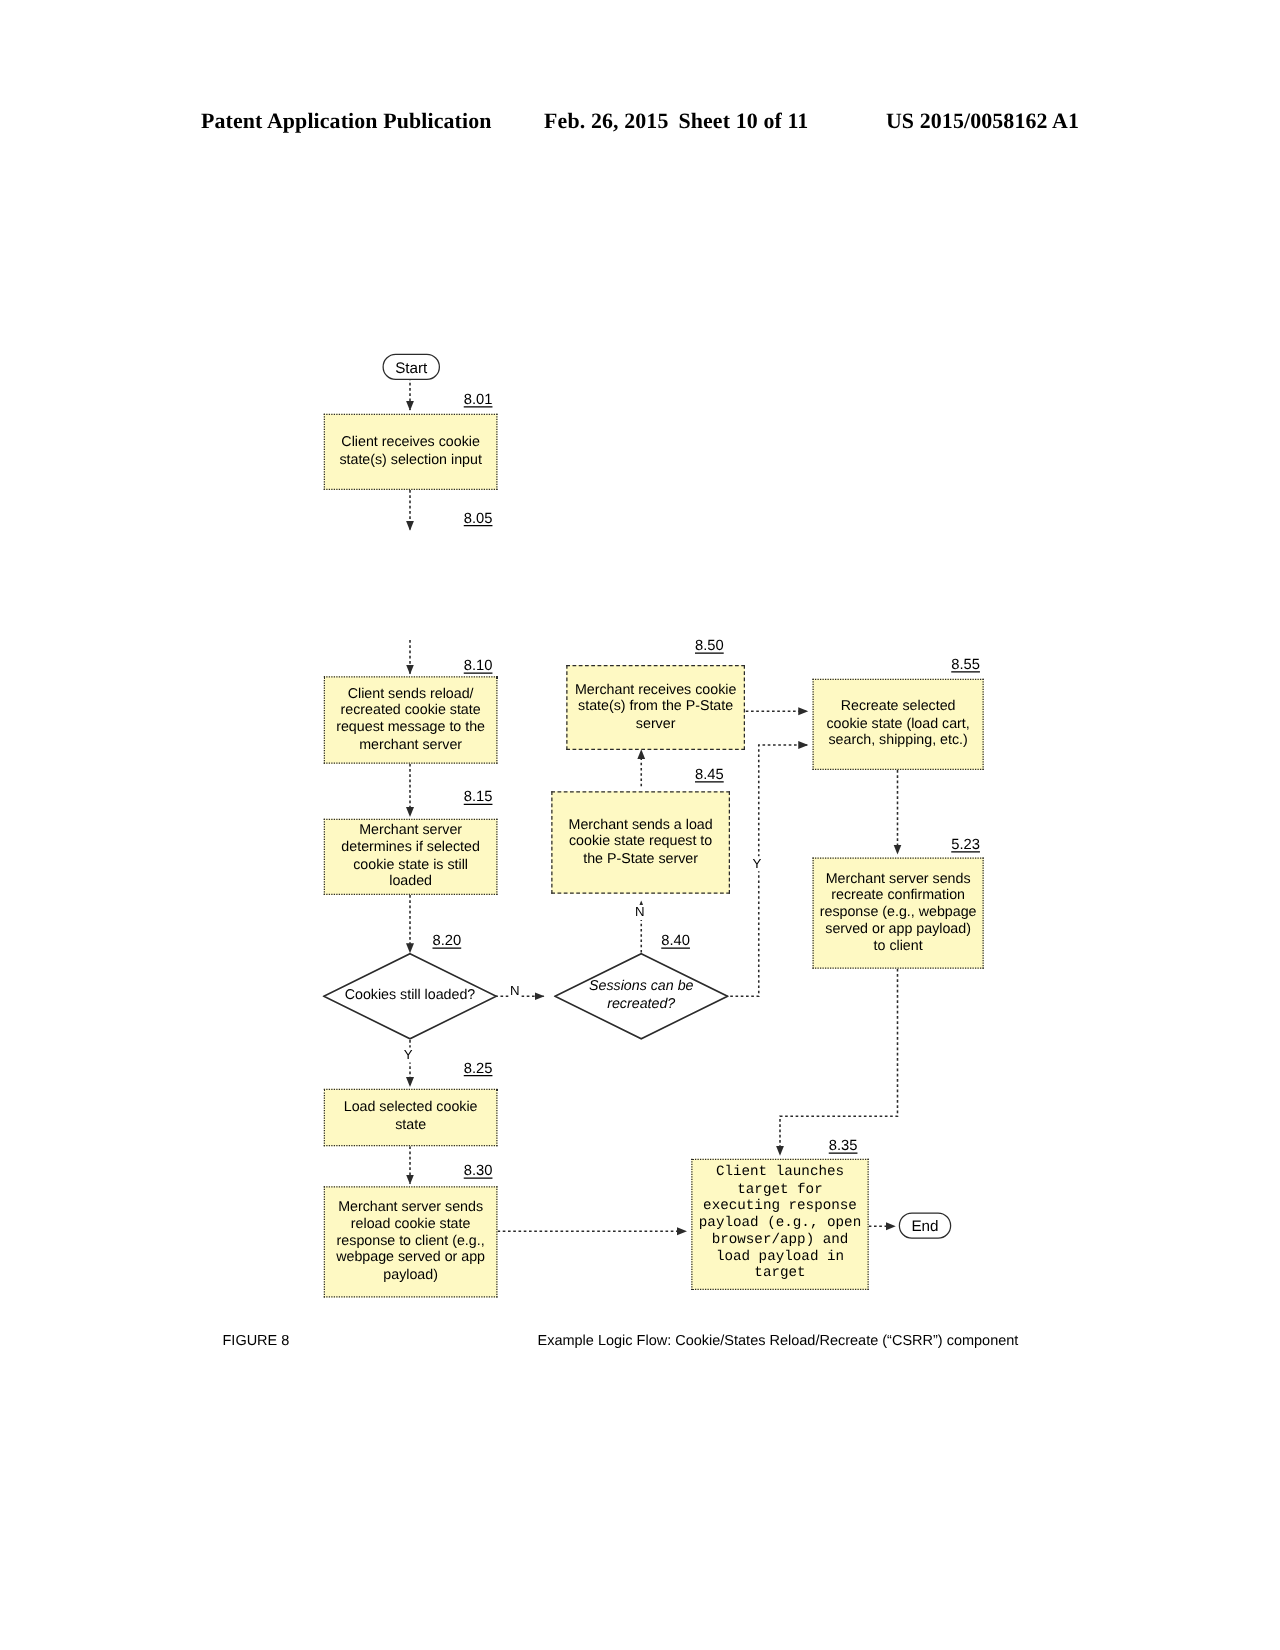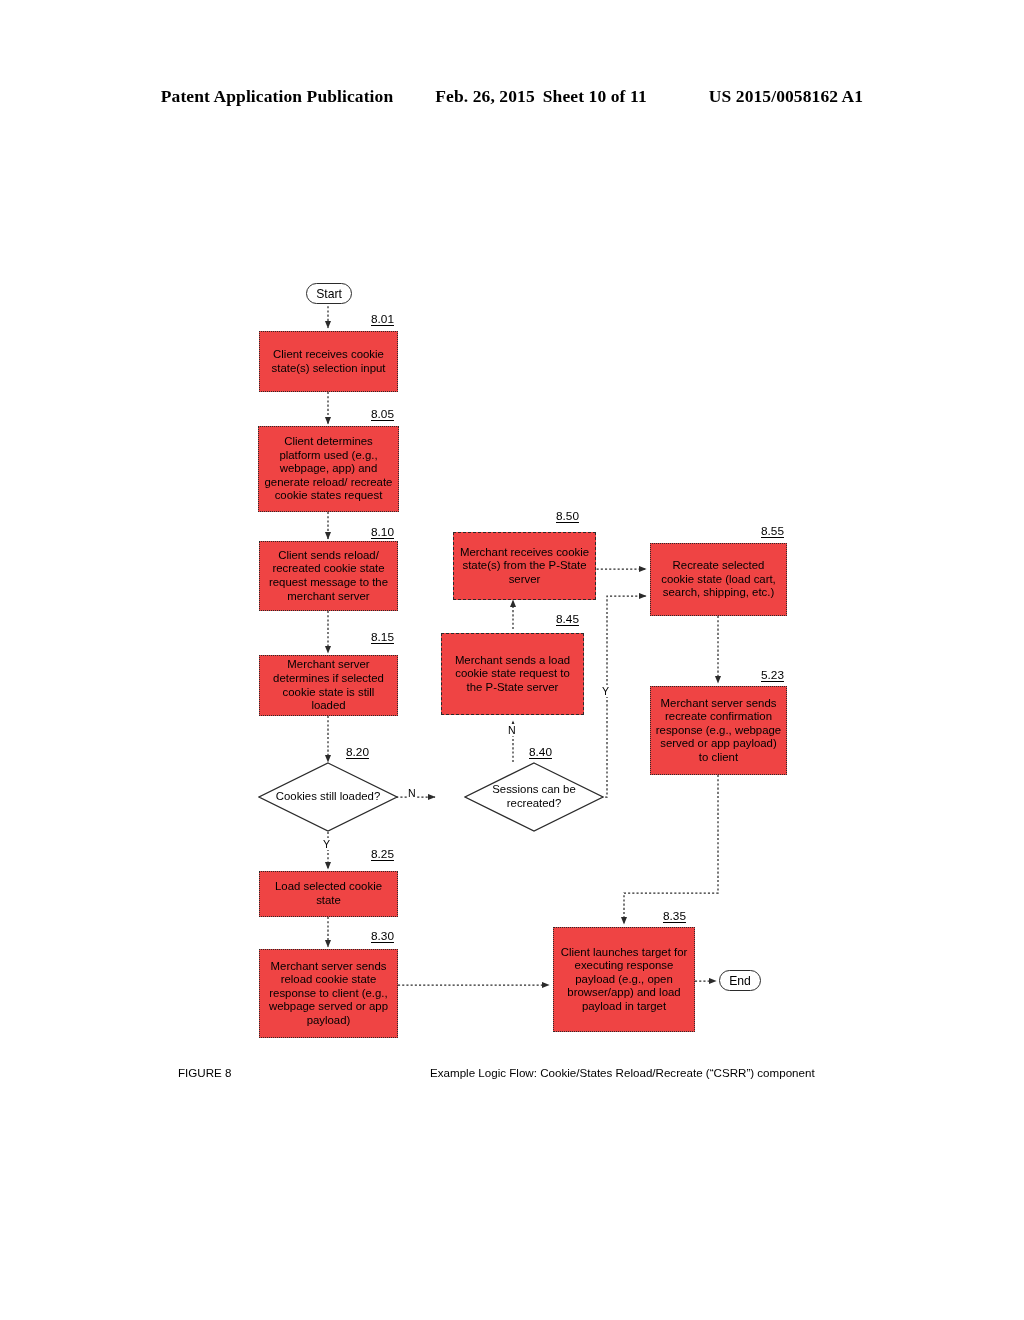--- a/index.html
+++ b/index.html
@@ -34,21 +34,21 @@
 
   
   .node{
     position:absolute;
     box-sizing:border-box;
     display:flex;align-items:center;justify-content:center;
     text-align:center;
     font-size:11.4px;
     line-height:13.6px;
     color:#000;
-    background:#ef4444;
+    background:#fef9c3;
     padding:3px 4px;
     z-index:3;
   }
   .node.dotted{border:1.4px dotted #2b2b2b;}
   .node.dashed{border:1.7px dashed #2b2b2b;}
   .node span{display:block;}
 
   
   .diamond{
     position:absolute;
@@ -163,23 +163,20 @@
     <div class="term" style="left:306px;top:283px;width:46px;height:21px;">
       <span>Start</span>
     </div>
 
     <div class="ref" style="left:371px;top:312px;">8.01</div>
     <div class="node dotted" style="left:259px;top:331px;width:139px;height:61px;">
       <span>Client receives cookie state(s) selection input</span>
     </div>
 
     <div class="ref" style="left:371px;top:407px;">8.05</div>
-    <div class="node dotted" style="left:258px;top:426px;width:141px;height:86px;">
-      <span>Client determines platform used (e.g., webpage, app) and generate reload/ recreate cookie states request</span>
-    </div>
 
     <div class="ref" style="left:371px;top:525px;">8.10</div>
     <div class="node dotted" style="left:259px;top:541px;width:139px;height:70px;">
       <span>Client sends reload/ recreated cookie state request message to the merchant server</span>
     </div>
 
     <div class="ref" style="left:371px;top:630px;">8.15</div>
     <div class="node dotted" style="left:259px;top:655px;width:139px;height:61px;">
       <span>Merchant server determines if selected cookie state is still loaded</span>
     </div>
@@ -208,41 +205,41 @@
     <div class="node dashed" style="left:441px;top:532px;width:143px;height:68px;margin-left:12px;">
       <span>Merchant receives cookie state(s) from the P-State server</span>
     </div>
 
     <div class="ref" style="left:556px;top:612px;">8.45</div>
     <div class="node dashed" style="left:441px;top:633px;width:143px;height:82px;">
       <span>Merchant sends a load cookie state request to the P-State server</span>
     </div>
 
     <div class="ref" style="left:529px;top:745px;">8.40</div>
-    <div class="diamond" style="left:464px;top:762px;width:140px;height:70px;">
+    <div class="diamond" style="left:443px;top:762px;width:140px;height:70px;font-style:italic;">
       <svg width="140" height="70" viewBox="0 0 140 70" xmlns="http://www.w3.org/2000/svg">
         <polygon points="70,1 139,35 70,69 1,35" fill="#ffffff" stroke="#2b2b2b" stroke-width="1.3"></polygon>
       </svg>
       <div class="dtext">Sessions can be recreated?</div>
     </div>
     <div class="branch" style="left:507px;top:724px;">N</div>
     <div class="branch" style="left:601px;top:685px;">Y</div>
 
     <div class="ref" style="left:761px;top:524px;">8.55</div>
     <div class="node dotted" style="left:650px;top:543px;width:137px;height:73px;">
       <span>Recreate selected cookie state (load cart, search, shipping, etc.)</span>
     </div>
 
     <div class="ref" style="left:761px;top:668px;">5.23</div>
     <div class="node dotted" style="left:650px;top:686px;width:137px;height:89px;">
       <span>Merchant server sends recreate confirmation response (e.g., webpage served or app payload) to client</span>
     </div>
 
     <div class="ref" style="left:663px;top:909px;">8.35</div>
-    <div class="node dotted" style="left:553px;top:927px;width:142px;height:105px;">
+    <div class="node dotted" style="left:553px;top:927px;width:142px;height:105px;font-family:Liberation Mono, monospace;">
       <span>Client launches target for executing response payload (e.g., open browser/app) and load payload in target</span>
     </div>
 
     <div class="term" style="left:719px;top:970px;width:42px;height:21px;">
       <span>End</span>
     </div>
 
     <div class="fig-label" style="left:178px;top:1066px;">FIGURE 8</div>
     <div class="fig-label" style="left:430px;top:1066px;">Example Logic Flow: Cookie/States Reload/Recreate (“CSRR”) component</div>
 

